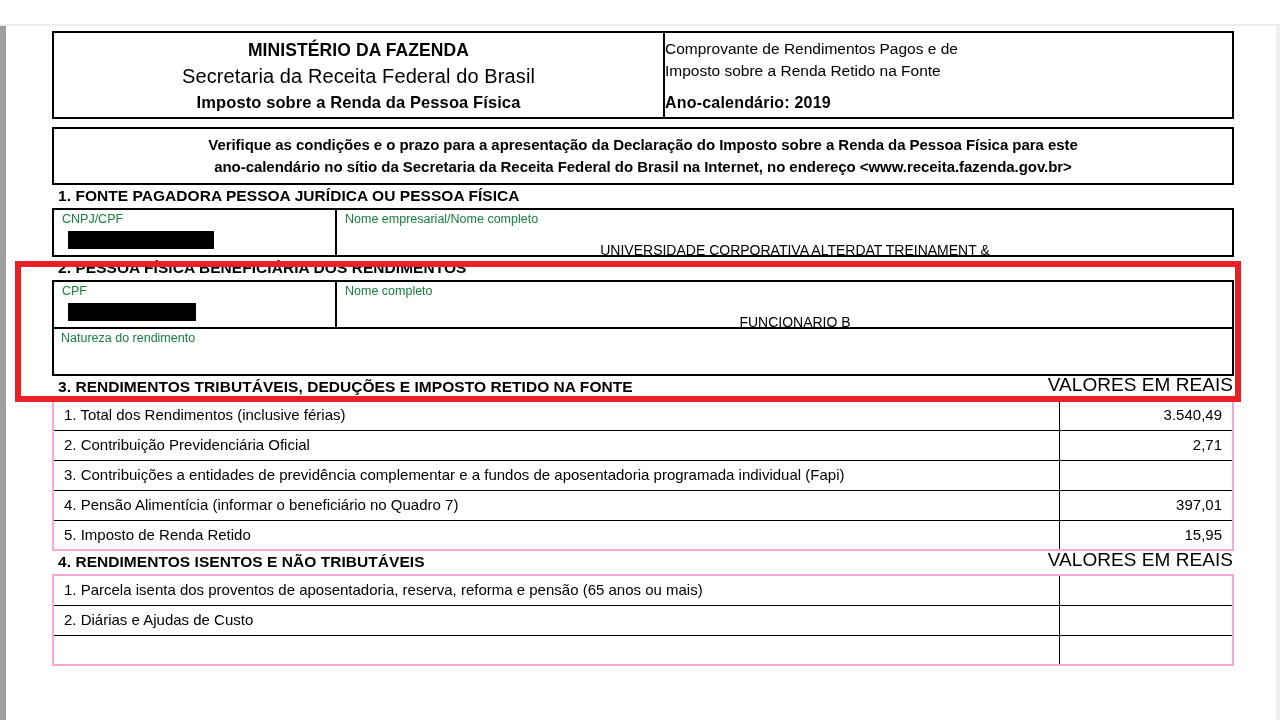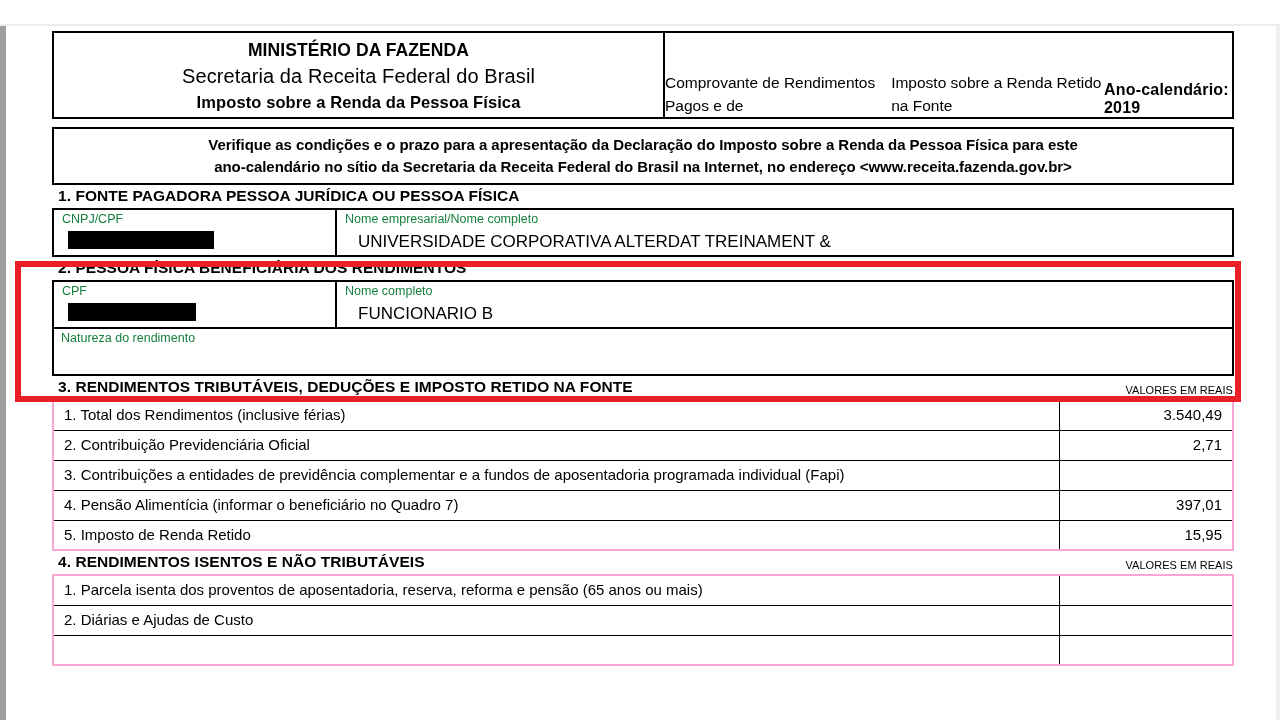--- a/index.html
+++ b/index.html
@@ -85,22 +85,22 @@
     align-items: center;
     justify-content: center;
     padding-top: 2px;
   }
   .header-right {
     flex: 1 1 auto;
     border: 2px solid #000;
     border-left: 1px solid #000;
     box-sizing: border-box;
     display: flex;
-    flex-direction: row;
-    align-items: flex-end;
+    flex-direction: column;
+    align-items: flex-start;
     justify-content: center;
   }
   .h-l1 {
     font-weight: bold;
     font-size: 17.5px;
     letter-spacing: 0.1px;
     line-height: 1.35;
   }
   .h-l2 {
     font-family: Liberation Sans, sans-serif;
@@ -154,21 +154,21 @@
     height: 20px;
     padding-left: 6px;
   }
   .section-title {
     font-weight: bold;
     font-size: 15.5px;
     letter-spacing: 0.05px;
   }
   .section-units {
     font-weight: normal;
-    font-size: 11px;
+    font-size: 19px;
     letter-spacing: 0.05px;
     padding-right: 1px;
   }
 
   
   .field-row {
     display: flex;
     border: 2px solid #000;
     box-sizing: border-box;
     height: 49px;
@@ -188,25 +188,26 @@
   }
   .field-cell.full {
     flex: 1 1 auto;
   }
   .field-label {
     font-size: 12.5px;
     line-height: 1.2;
     color: #15803d;
   }
   .field-value {
-    font-size: 17px;
+    font-size: 14px;
     line-height: 1.35;
     padding-left: 13px;
-    margin-top: 4px;
+    margin-top: 14px;
     white-space: nowrap;
+    text-align: center;
   }
   .redaction {
     margin-top: 4px;
     margin-left: 6px;
     height: 18px;
     background: #000000;
   }
   .redaction.w-cnpj { width: 146px; }
   .redaction.w-cpf  { width: 128px; }
 

